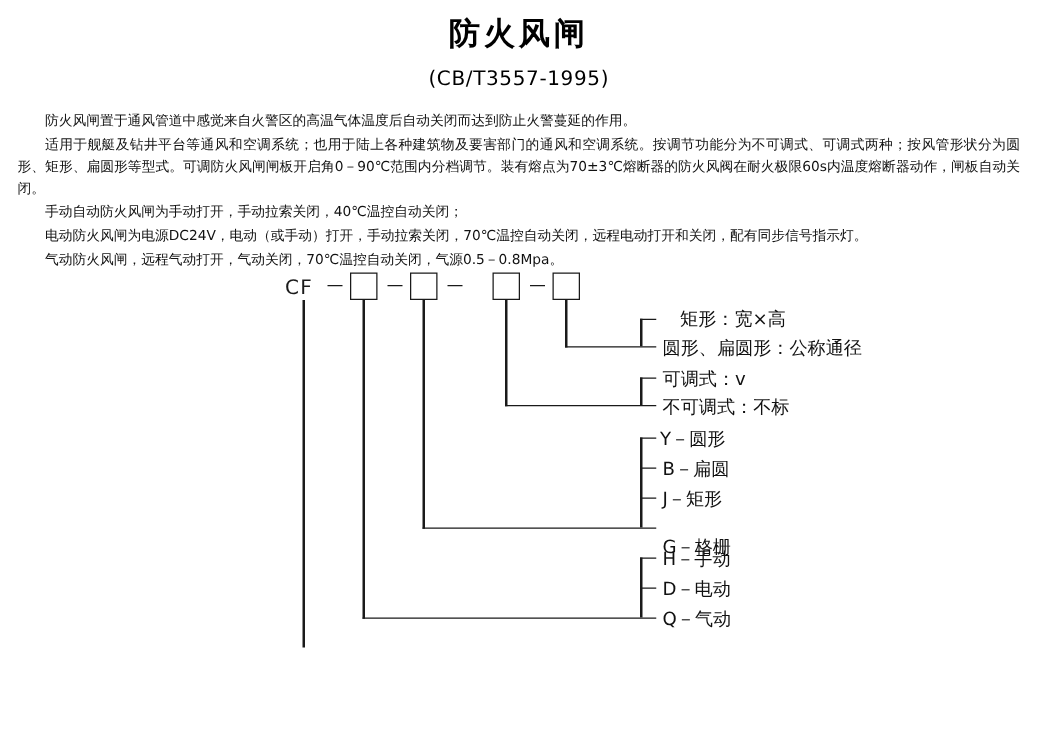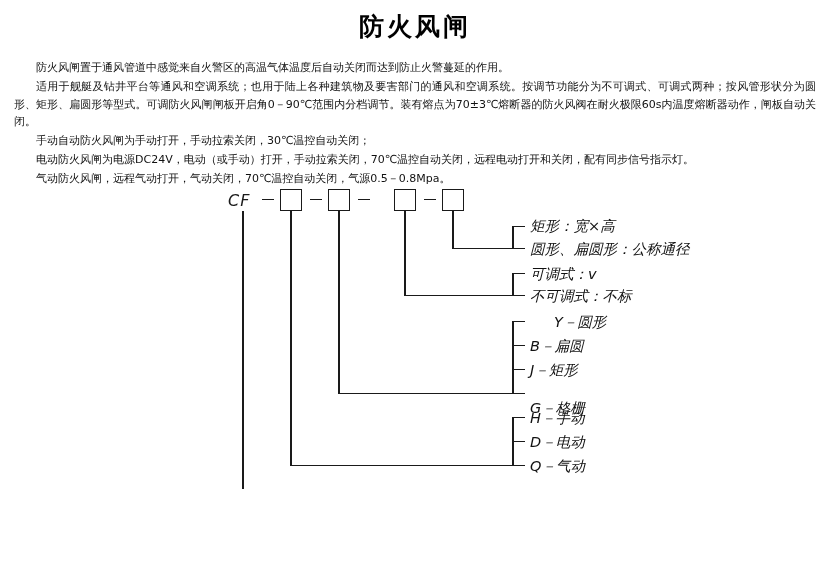--- a/index.html
+++ b/index.html
@@ -47,21 +47,20 @@
   .para {
     text-indent: 2em;
     margin-bottom: 1px;
   }
   
   .diagram {
     position: relative;
     height: 270px;
     width: 830px;
     font-size: 14.5px;
-    font-style: italic;
   }
   .code-row {
     position: absolute;
     top: 0;
     left: 0;
     width: 830px;
     height: 30px;
   }
   .cf-label {
     position: absolute;
@@ -107,25 +106,26 @@
     width: 1.5px;
     background: #1a1a1a;
   }
 </style>
 </head>
 <body>
 
 <div class="page">
 
   <div class="title">防火风闸</div>
+  <div class="subtitle">(CB/T3557-1995)</div>
 
   <div class="body-text">
     <div class="para">防火风闸置于通风管道中感觉来自火警区的高温气体温度后自动关闭而达到防止火警蔓延的作用。</div>
     <div class="para">适用于舰艇及钻井平台等通风和空调系统；也用于陆上各种建筑物及要害部门的通风和空调系统。按调节功能分为不可调式、可调式两种；按风管形状分为圆形、矩形、扁圆形等型式。可调防火风闸闸板开启角0－90℃范围内分档调节。装有熔点为70±3℃熔断器的防火风阀在耐火极限60s内温度熔断器动作，闸板自动关闭。</div>
-    <div class="para">手动自动防火风闸为手动打开，手动拉索关闭，30℃温控自动关闭；</div>
+    <div class="para">手动自动防火风闸为手动打开，手动拉索关闭，40℃温控自动关闭；</div>
     <div class="para">电动防火风闸为电源DC24V，电动（或手动）打开，手动拉索关闭，70℃温控自动关闭，远程电动打开和关闭，配有同步信号指示灯。</div>
     <div class="para">气动防火风闸，远程气动打开，气动关闭，70℃温控自动关闭，气源0.5－0.8Mpa。</div>
   </div>
 
   <div class="diagram">
 
     <div class="code-row">
       <span class="cf-label">CF</span>
       <span class="dash" style="left:262px;"></span>
       <span class="box" style="left:280px;"></span>
@@ -159,25 +159,25 @@
 
     <div class="vline" style="left:290px; top:22px; height:255px;"></div>
     <div class="hline" style="left:290px; top:276px; width:222px;"></div>
     <div class="pair-line" style="left:512px; top:228px; height:48px;"></div>
     <div class="hline" style="left:512px; top:228px; width:13px;"></div>
     <div class="hline" style="left:512px; top:252px; width:13px;"></div>
     <div class="hline" style="left:512px; top:276px; width:13px;"></div>
 
     <div class="vline" style="left:242px; top:22px; height:278px;"></div>
 
-    <div class="leg-label" style="left:530px; top:28px;">矩形：宽×高</div>
+    <div class="leg-label" style="left:544px; top:28px;">矩形：宽×高</div>
     <div class="leg-label" style="left:530px; top:51px;">圆形、扁圆形：公称通径</div>
     <div class="leg-label" style="left:530px; top:76px;">可调式：v</div>
     <div class="leg-label" style="left:530px; top:98px;">不可调式：不标</div>
-    <div class="leg-label" style="left:554px; top:124px;">Y－圆形</div>
+    <div class="leg-label" style="left:528px; top:124px;">Y－圆形</div>
     <div class="leg-label" style="left:530px; top:148px;">B－扁圆</div>
     <div class="leg-label" style="left:530px; top:172px;">J－矩形</div>
     <div class="leg-label" style="left:530px; top:210px;">G－格栅</div>
     <div class="leg-label" style="left:530px; top:220px;">H－手动</div>
     <div class="leg-label" style="left:530px; top:244px;">D－电动</div>
     <div class="leg-label" style="left:530px; top:268px;">Q－气动</div>
 
   </div>
 </div>
 

